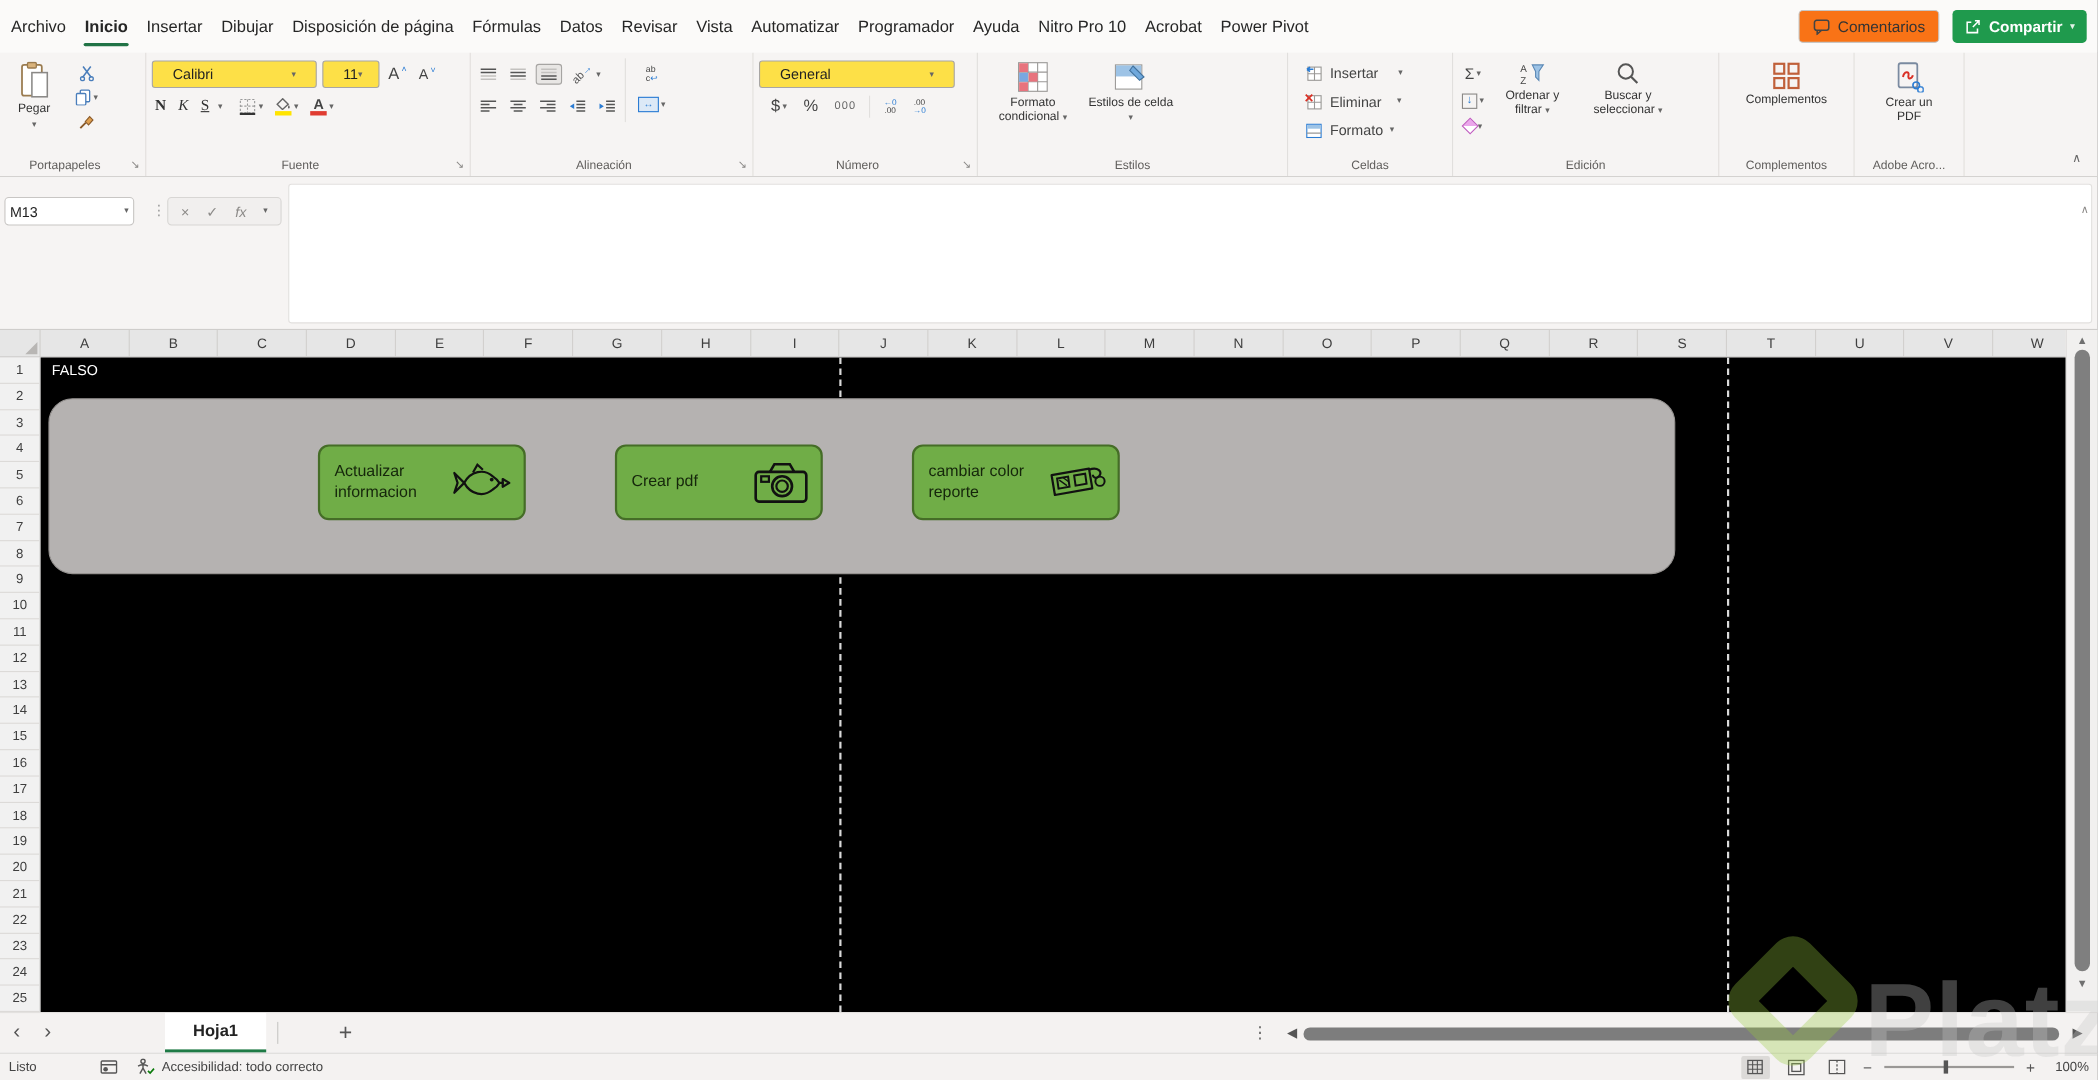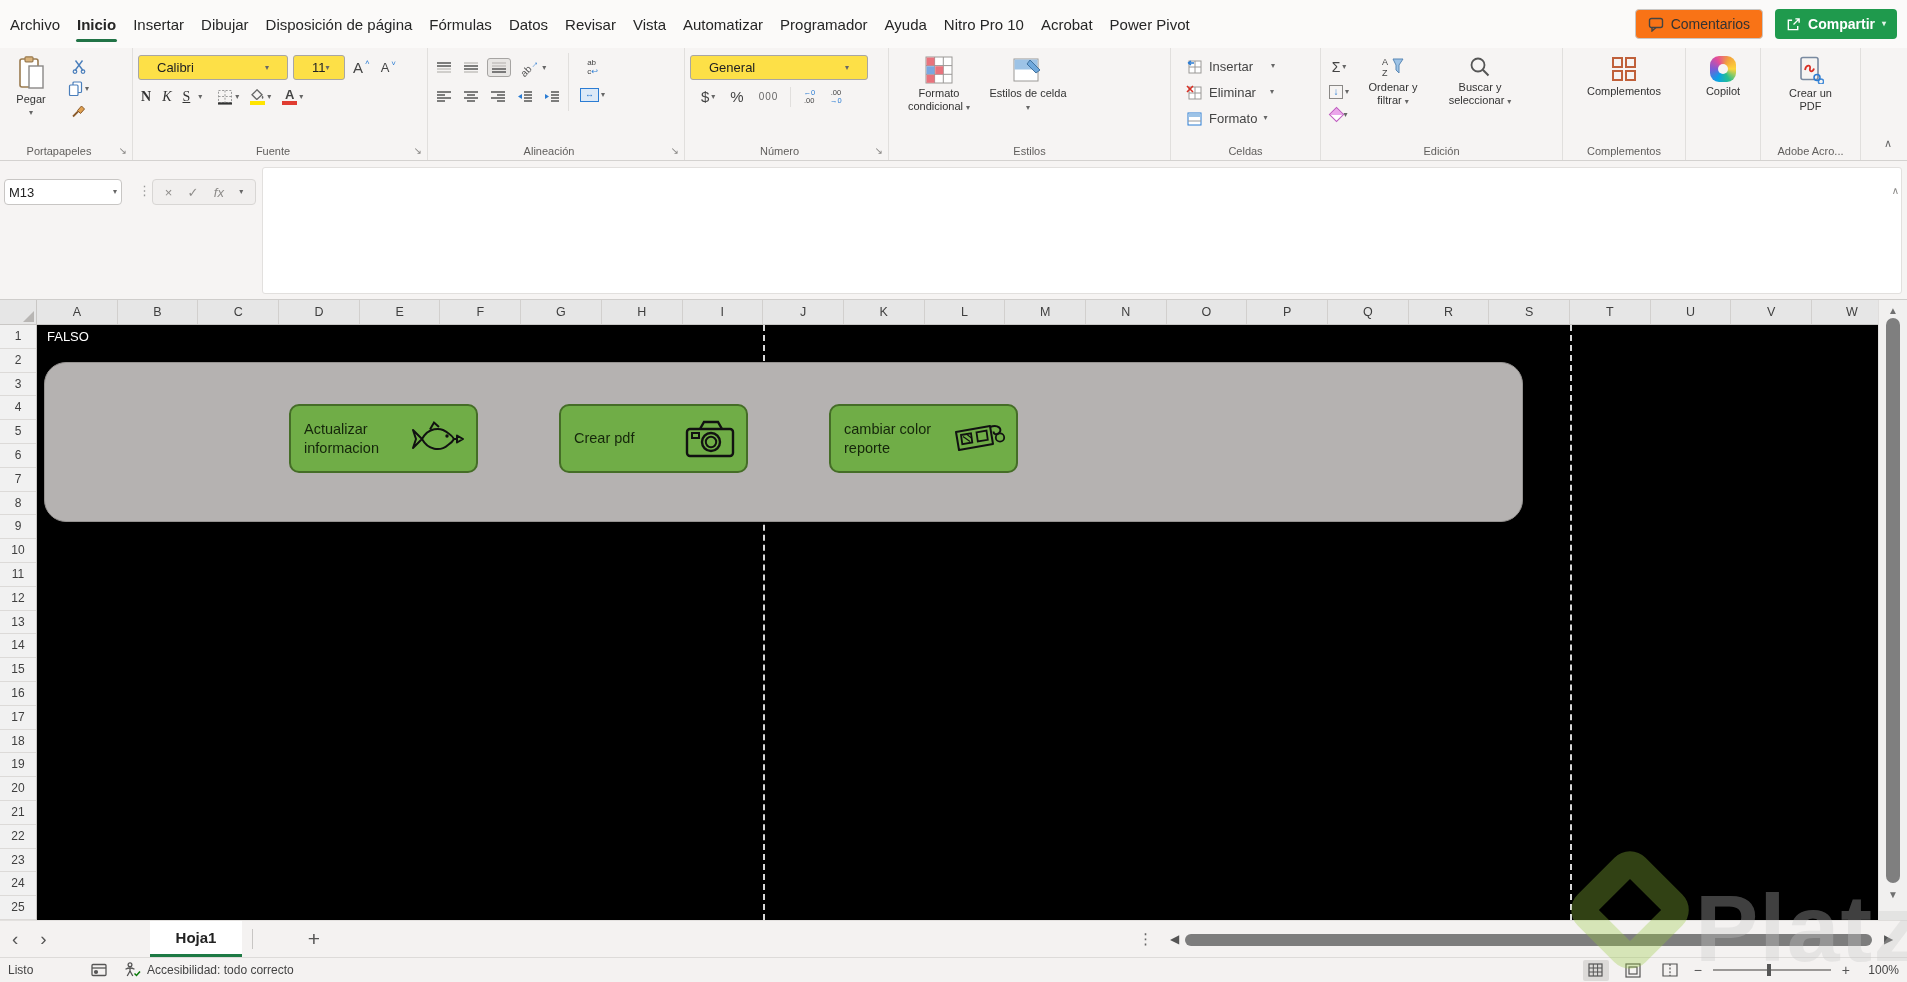--- a/index.html
+++ b/index.html
@@ -442,26 +442,20 @@
             <rect x="2" y="2" width="9" height="9" fill="none" stroke="#c0603a" stroke-width="2"></rect>
             <rect x="15" y="2" width="9" height="9" fill="none" stroke="#c0603a" stroke-width="2"></rect>
             <rect x="2" y="15" width="9" height="9" fill="none" stroke="#c0603a" stroke-width="2"></rect>
             <rect x="15" y="15" width="9" height="9" fill="none" stroke="#c0603a" stroke-width="2"></rect>
           </svg>
         <span>Complementos</span>
       </button>
       <div class="glabel nol">Complementos</div>
     </div>
 
-    <div class="rgroup" style="width:75px;display:flex;justify-content:center">
-      <button class="bigbtn" style="width:60px">
-        <span class="copilot-ico"></span>
-        <span>Copilot</span>
-      </button>
-    </div>
 
     <div class="rgroup" style="width:100px;display:flex;justify-content:center">
       <button class="bigbtn" style="width:58px">
         <svg width="26" height="28" viewBox="0 0 26 28">
             <rect x="3" y="1.5" width="17" height="22" rx="2" fill="none" stroke="#7a8aa0" stroke-width="1.6"></rect>
             <path d="M7 14 C8 8.5 13 8.5 12 12.5 C11 16.5 15 16 16 12.5" stroke="#d93025" stroke-width="1.8" fill="none"></path>
             <circle cx="19" cy="21.5" r="3" fill="none" stroke="#2b7cd3" stroke-width="1.5"></circle>
             <circle cx="23" cy="25.5" r="2.6" fill="none" stroke="#2b7cd3" stroke-width="1.5" opacity=".9"></circle>
           </svg>
         <span>Crear un PDF</span>

